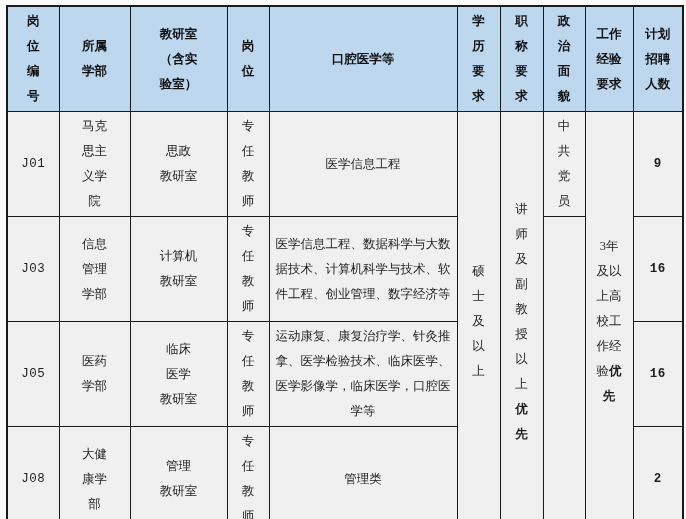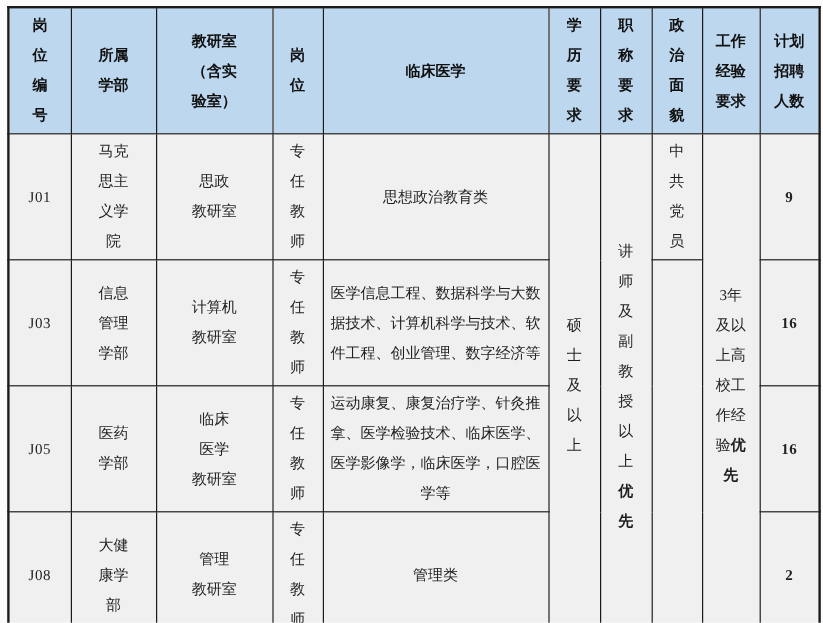--- a/index.html
+++ b/index.html
@@ -31,21 +31,21 @@
     font-weight:normal;
     overflow:hidden;
   }
   thead th{
     background:var(--header-bg);
     font-weight:bold;
     color:#111;
   }
   .pre{white-space:pre-line;}
   .b{font-weight:bold;}
-  .num{letter-spacing:0.5px;}
+  .num{letter-spacing:0.5px;font-family:Liberation Mono, monospace;}
 </style>
 </head>
 <body>
 
 <div class="page">
   <table class="recruit">
     <colgroup>
       <col style="width:52px">
         <col style="width:71px">
         <col style="width:97px">
@@ -63,21 +63,21 @@
 位
 编
 号</th>
         <th class="pre">所属
 学部</th>
         <th class="pre">教研室
 （含实
 验室）</th>
         <th class="pre">岗
 位</th>
-        <th class="pre">临床医学</th>
+        <th class="pre">口腔医学等</th>
         <th class="pre">学
 历
 要
 求</th>
         <th class="pre">职
 称
 要
 求</th>
         <th class="pre">政
 治
@@ -97,21 +97,21 @@
         <td class="pre">马克
 思主
 义学
 院</td>
         <td class="pre">思政
 教研室</td>
         <td class="pre">专
 任
 教
 师</td>
-        <td>思想政治教育类</td>
+        <td>医学信息工程</td>
         <td class="pre" rowspan="4">硕
 士
 及
 以
 上</td>
         <td class="pre" rowspan="4"><span>讲
 师
 及
 副
 教

